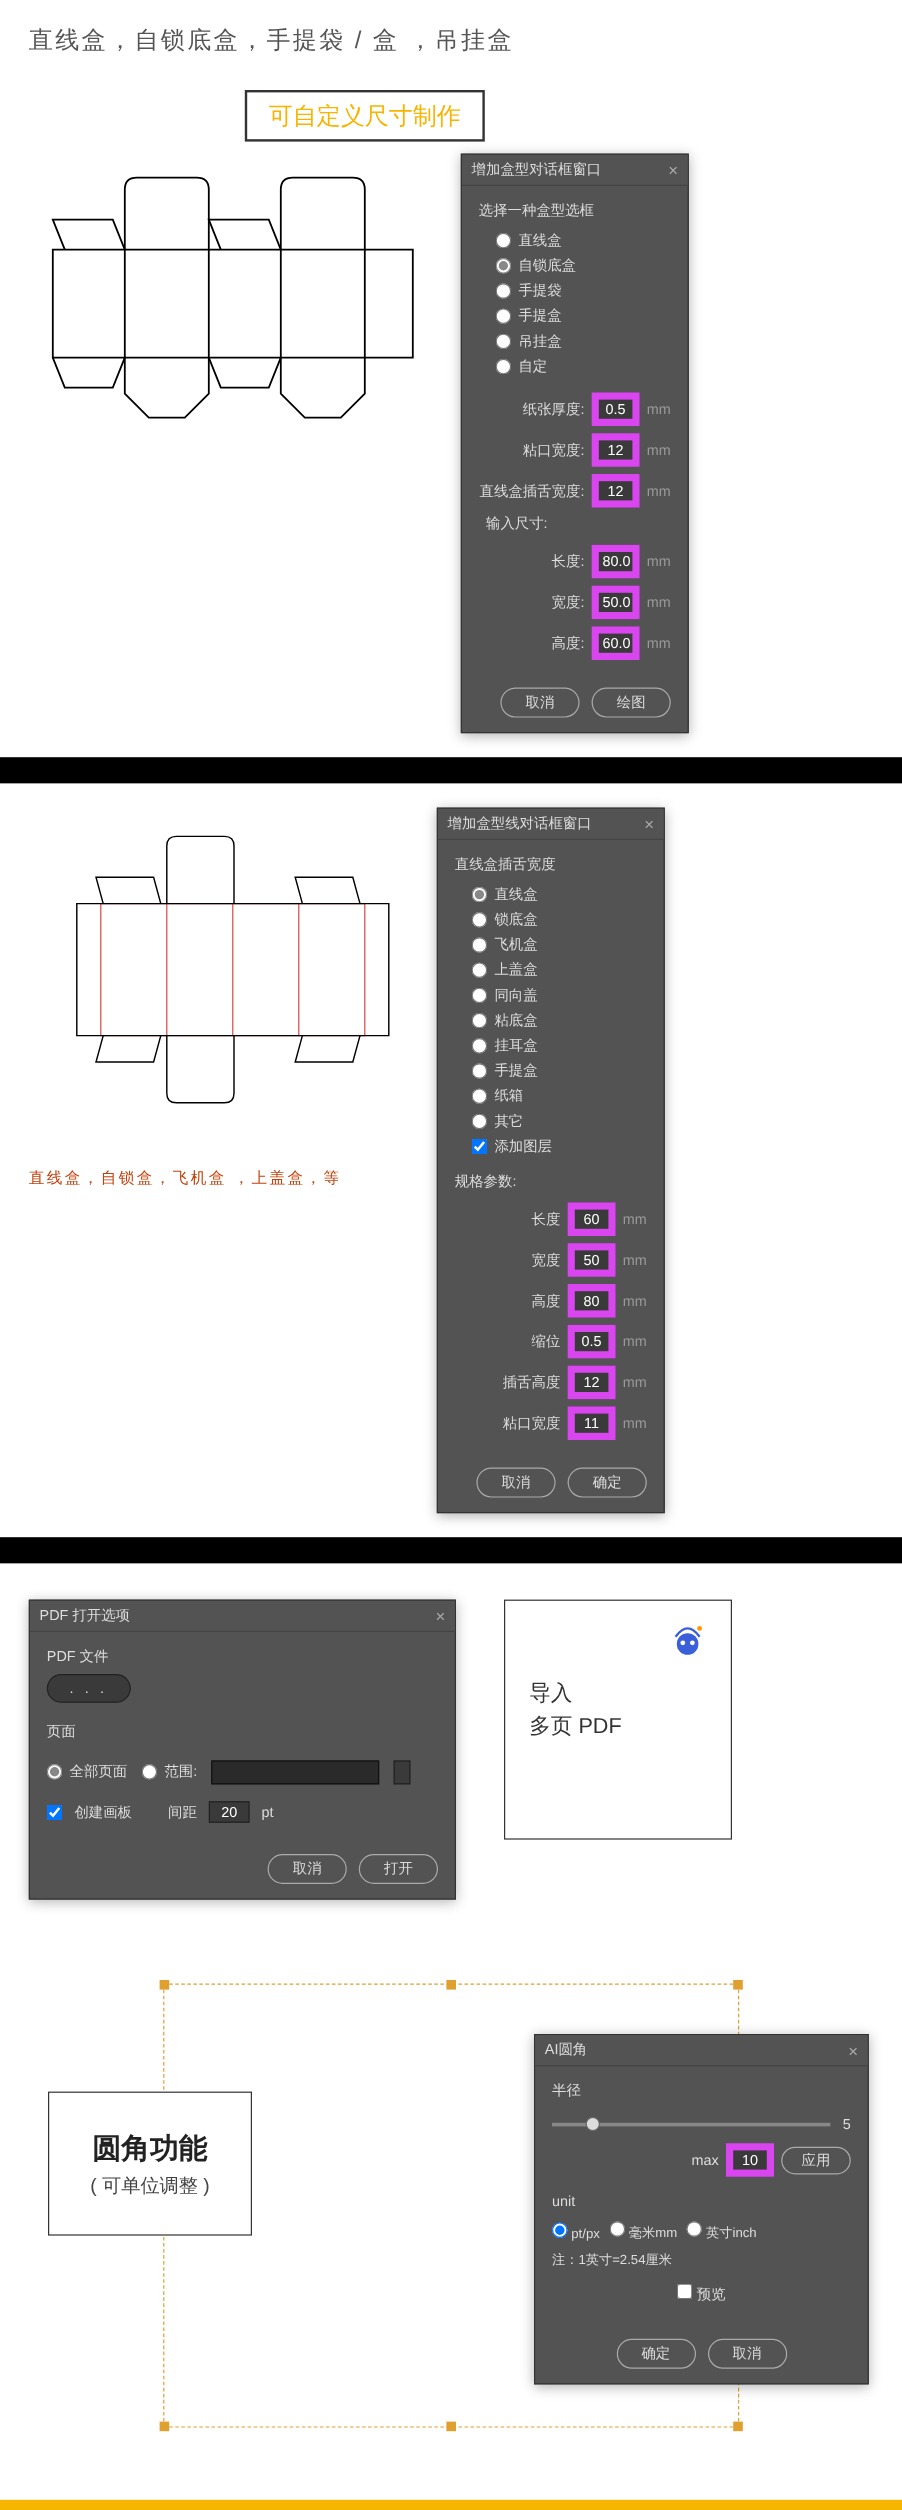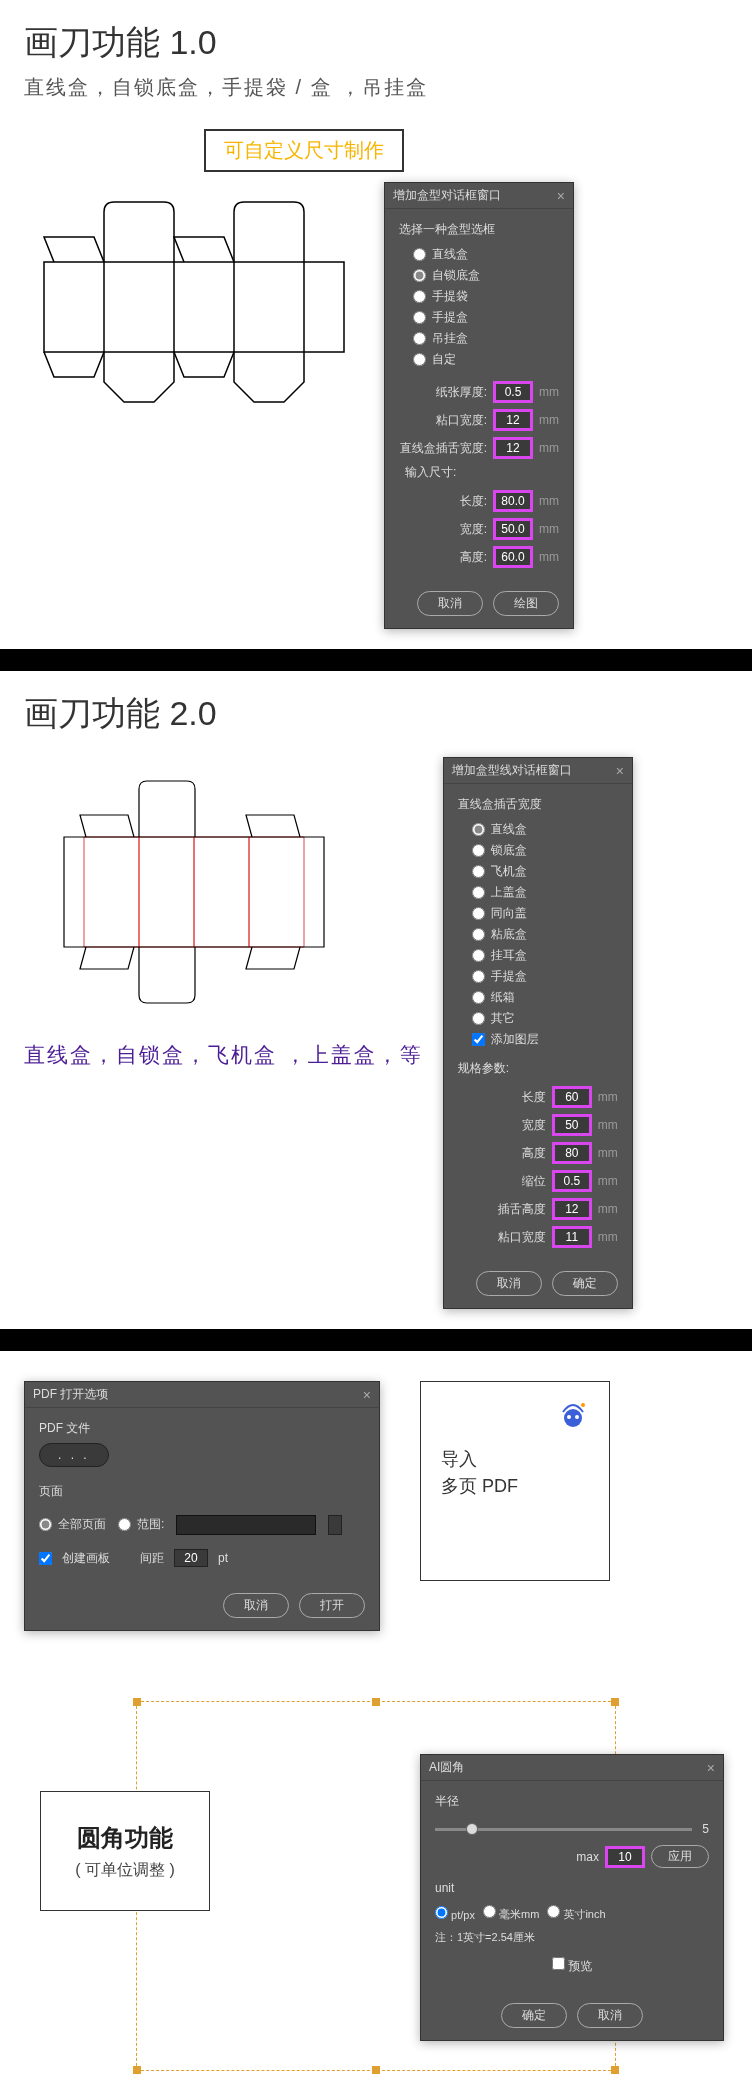--- a/index.html
+++ b/index.html
@@ -13,57 +13,56 @@
 .dlg{background:#535353;color:#ddd;font-size:12px;border:1px solid #333;box-shadow:0 2px 10px rgba(0,0,0,.3)}
 .dlg-title{display:flex;align-items:center;justify-content:space-between;padding:4px 8px;background:#535353;border-bottom:1px solid #444}
 .dlg-x{color:#aaa;font-size:14px;cursor:pointer}
 .dlg-body{padding:10px 14px}
 .grp-label{font-size:12px;color:#ddd;margin:2px 0 6px}
 .radio-row{display:flex;align-items:center;gap:6px;padding:2px 0 2px 14px;font-size:12px}
 .radio-row input{accent-color:#888}
 .chk-row{display:flex;align-items:center;gap:6px;padding:2px 0 2px 14px;font-size:12px}
 .field-row{display:flex;align-items:center;justify-content:flex-end;gap:6px;padding:3px 0;font-size:12px}
 .field-row .lbl{text-align:right;flex:1}
-.field-row .val{background:#3a3a3a;border:3px solid #d946ef;color:#fff;width:40px;text-align:center;padding:1px 3px}
+.field-row .val{background:#3a3a3a;border:6px solid #d946ef;color:#fff;width:40px;text-align:center;padding:1px 3px}
 .field-row .unit{color:#999;width:20px}
 .dlg-btns{display:flex;justify-content:flex-end;gap:10px;padding:10px 14px 12px}
 .dlg-btn{background:#535353;border:1px solid #aaa;border-radius:14px;color:#ddd;padding:3px 20px;font-size:12px;cursor:pointer}
 .blackbar{height:22px;background:#000}
 .sec2-title{font-size:34px;color:#333;margin-bottom:20px}
 .sec2-body{display:flex;gap:20px;align-items:flex-start}
-.sec2-sub{font-size:21px;color:#4c1d95;letter-spacing:2px;margin-top:20px}
+.sec2-sub{font-size:13px;color:#c2410c;letter-spacing:2px;margin-top:35px}
 .sec3{background:#fff;padding:30px 24px;display:flex;gap:40px;align-items:flex-start}
 .pdf-dlg{width:356px}
 .pdf-file-box{background:#3a3a3a;border:1px solid #222;border-radius:12px;padding:4px 18px;display:inline-block;letter-spacing:3px}
 .pdf-range-row{display:flex;align-items:center;gap:12px;padding:8px 0}
 .pdf-range-input{background:#2a2a2a;border:1px solid #111;width:140px;height:20px}
 .pdf-spinner{width:14px;height:20px;background:#3a3a3a;border:1px solid #222}
 .pdf-chk-row{display:flex;align-items:center;gap:10px;padding:6px 0}
 .pdf-num{background:#3a3a3a;border:1px solid #222;width:34px;text-align:center;color:#fff;padding:1px}
 .import-card{border:1px solid #333;width:190px;height:200px;padding:20px;position:relative}
 .import-icon{position:absolute;right:16px;top:16px}
 .import-text{font-size:18px;color:#333;margin-top:44px;line-height:1.5}
 .sec4{background:#fff;padding:40px 24px 60px;position:relative}
 .artboard{border:1px dashed #e0a030;width:480px;height:370px;margin:0 auto;position:relative}
 .ab-handle{position:absolute;width:8px;height:8px;background:#e0a030}
 .round-card{position:absolute;left:40px;top:130px;border:1px solid #333;width:170px;height:120px;background:#fff;display:flex;flex-direction:column;align-items:center;justify-content:center}
 .round-title{font-size:24px;font-weight:700;color:#222}
 .round-sub{font-size:16px;color:#444;margin-top:6px}
-.ai-dlg{position:absolute;right:28px;top:93px;width:304px}
+.ai-dlg{position:absolute;right:28px;top:82px;width:279px}
 .slider-row{display:flex;align-items:center;gap:10px;padding:6px 0}
 .slider-track{flex:1;height:3px;background:#888;position:relative}
 .slider-thumb{position:absolute;left:12%;top:-5px;width:12px;height:12px;border-radius:50%;background:#ddd;border:1px solid #666}
 .unit-row{display:flex;align-items:center;gap:8px;font-size:11px;padding:4px 0;flex-wrap:wrap}
 .footer{background:#f7b500;padding:80px 0;text-align:center}
 </style>
 </head>
 <body>
 
 <div class="section">
-  <div class="sec1-title">画刀功能 1.0</div>
   <div class="sec1-sub">直线盒，自锁底盒，手提袋 / 盒 ，吊挂盒</div>
   <div class="custom-box">可自定义尺寸制作</div>
   <div class="sec1-body">
     <svg class="boxtpl" width="340" height="230" viewBox="0 0 340 230">
       <g fill="none" stroke="#000" stroke-width="1.5">
         <path d="M20 80 h60 v90 h-60 z M80 80 h70 v90 h-70 z M150 80 h60 v90 h-60 z M210 80 h70 v90 h-70 z M280 80 h40 v90 h-40 z"></path>
         <path d="M80 80 v-50 q0 -10 10 -10 h50 q10 0 10 10 v50 M210 80 v-50 q0 -10 10 -10 h50 q10 0 10 10 v50"></path>
         <path d="M30 80 l-10 -25 h50 l10 25 M160 80 l-10 -25 h50 l10 25"></path>
         <path d="M80 170 v30 l20 20 h30 l20 -20 v-30 M210 170 v30 l20 20 h30 l20 -20 v-30"></path>
         <path d="M20 170 l10 25 h40 l10 -25 M150 170 l10 25 h40 l10 -25"></path>
@@ -143,21 +142,20 @@
         <div class="dlg-btn">取消</div>
         <div class="dlg-btn">绘图</div>
       </div>
     </div>
   </div>
 </div>
 
 <div class="blackbar"></div>
 
 <div class="section">
-  <div class="sec2-title">画刀功能 2.0</div>
   <div class="sec2-body">
     <div>
       <svg class="boxtpl" width="320" height="260" viewBox="0 0 320 260">
         <g fill="none" stroke="#d44" stroke-width="1">
           <path d="M60 80 h55 v110 h-55 z M115 80 h55 v110 h-55 z M170 80 h55 v110 h-55 z M225 80 h55 v110 h-55 z"></path>
         </g>
         <g fill="none" stroke="#000" stroke-width="1.2">
           <path d="M40 80 h260 v110 h-260 z"></path>
           <path d="M115 80 v-48 q0 -8 8 -8 h40 q8 0 8 8 v48"></path>
           <path d="M62 80 l-6 -22 h48 l6 22 M228 80 l-6 -22 h48 l6 22"></path>

